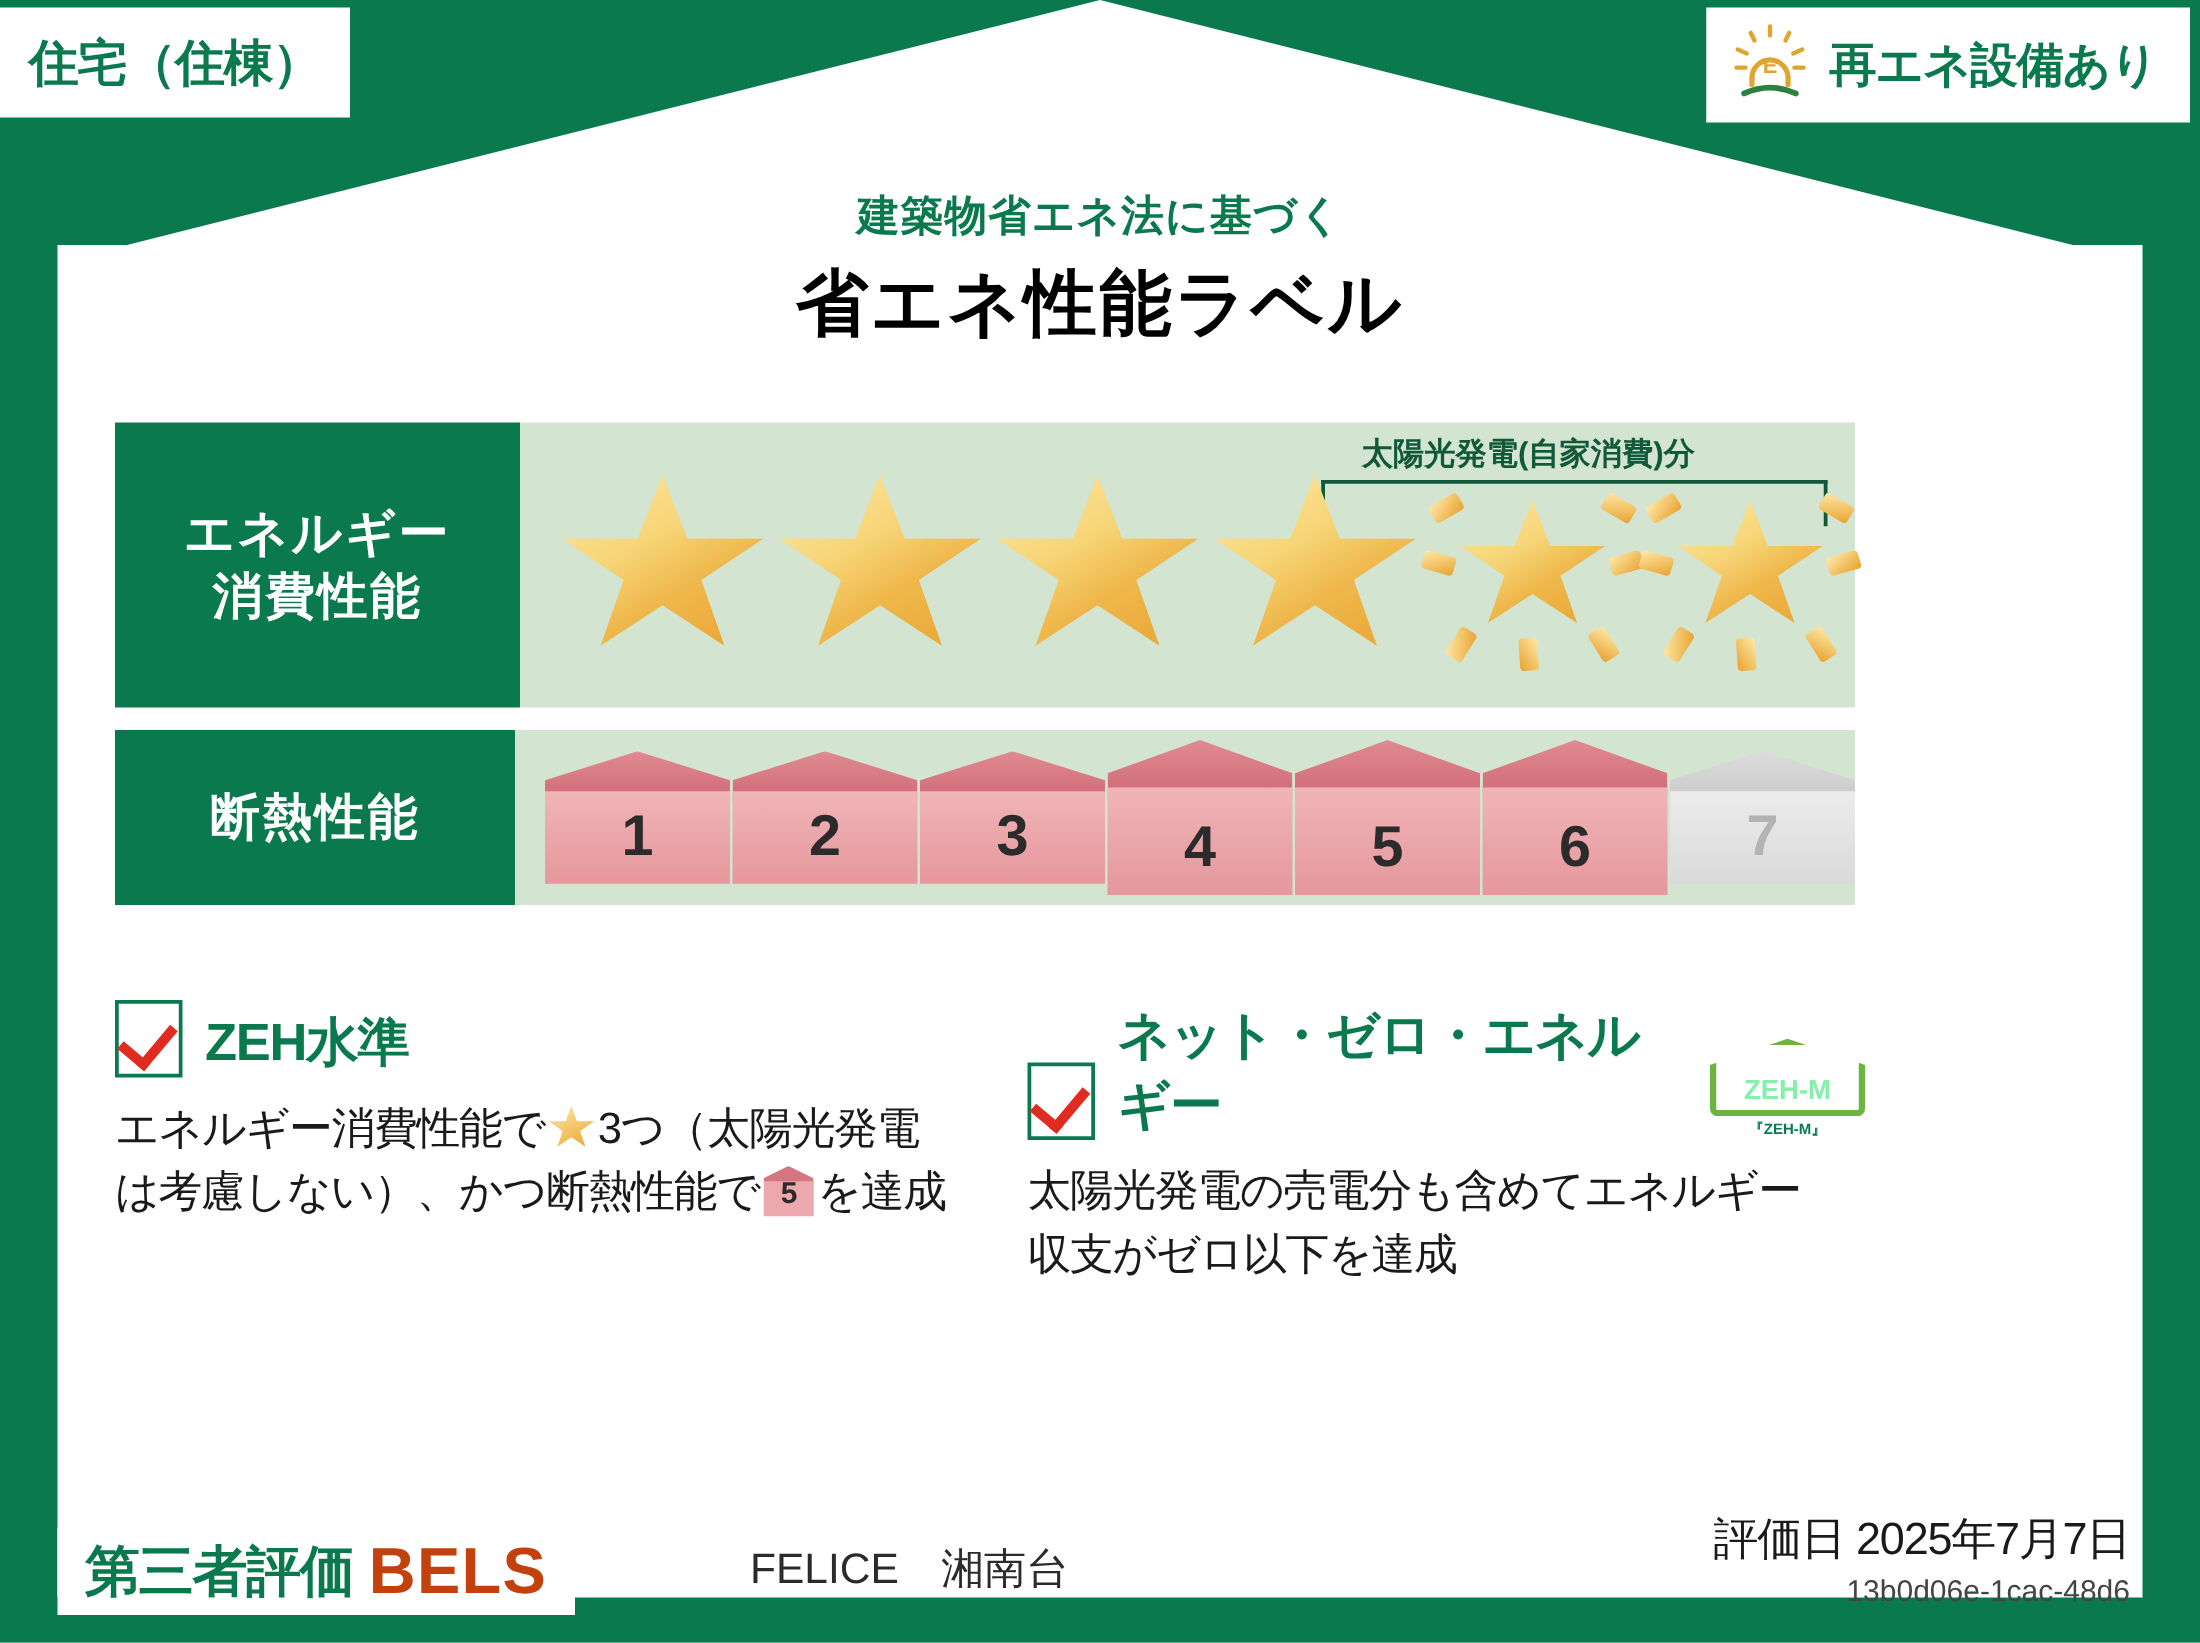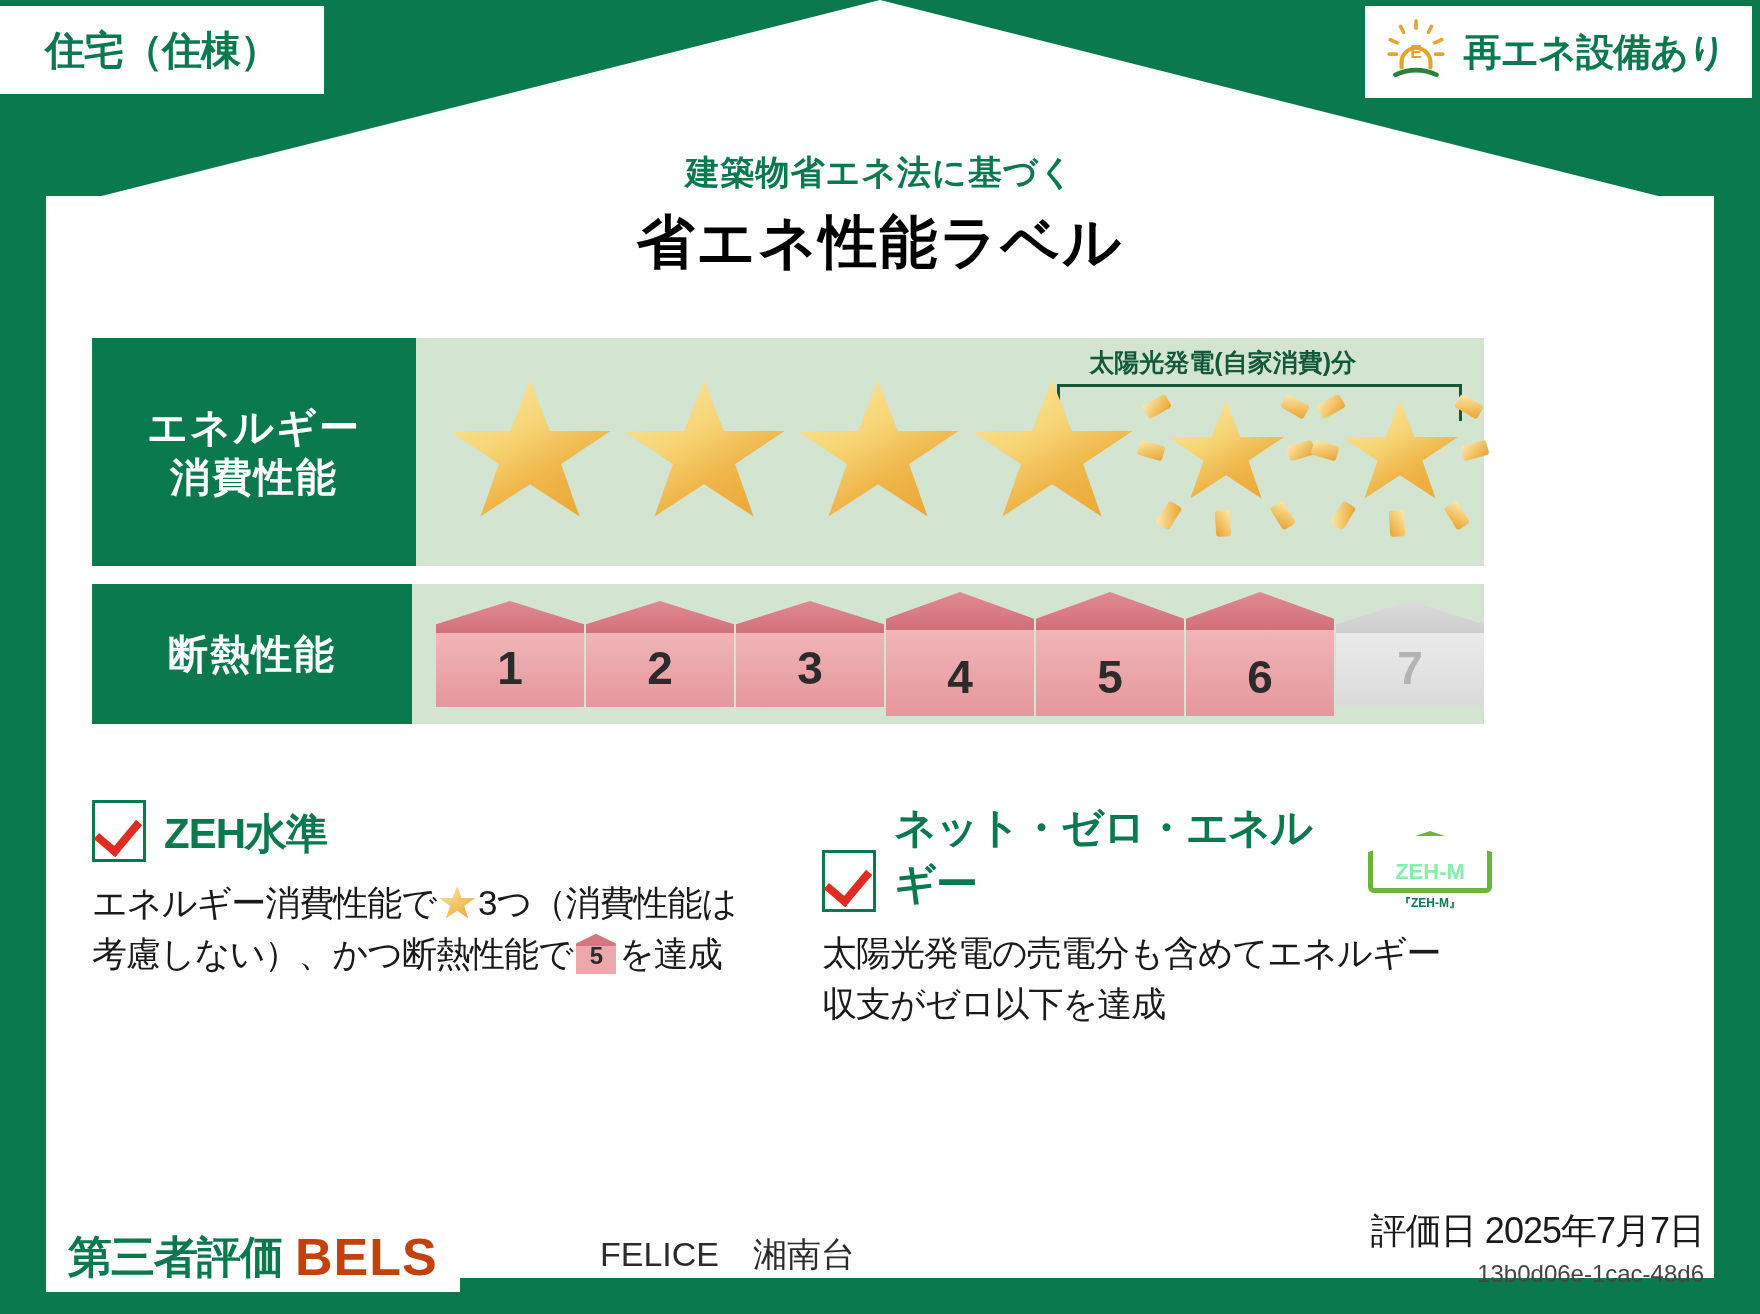--- a/index.html
+++ b/index.html
@@ -15,21 +15,21 @@
     position:absolute;left:46px;right:46px;top:196px;bottom:36px;
     background:#ffffff;
   }
   .roof{
     position:absolute;left:46px;right:46px;top:0;height:210px;
     background:#ffffff;
     clip-path:polygon(0% 100%, 50% 0%, 100% 100%);
   }
   
   .badge-house{
-    position:absolute;left:0;top:6px;width:324px;height:88px;
+    position:absolute;left:0;top:6px;width:280px;height:88px;
     background:#ffffff;display:flex;align-items:center;justify-content:center;
     z-index:5;
   }
   .badge-house span{
     color:#0a7a4e;font-size:40px;font-weight:bold;letter-spacing:-1px;
   }
   .badge-renew{
     position:absolute;right:8px;top:6px;height:92px;
     background:#ffffff;display:flex;align-items:center;gap:14px;
     padding:0 26px 0 18px;z-index:5;
@@ -301,21 +301,21 @@
 </div>
 
 <div class="checks">
 
   <div class="check-col">
     <div class="check-head">
       <div class="check-box"></div>
       <div class="check-title">ZEH水準</div>
     </div>
     <div class="check-desc">
-      <span>エネルギー消費性能で</span><span class="inline-star"></span><span>3つ（消費性能</span><span>は考慮しない）、かつ断熱性能で</span><span class="inline-house"><span class="r"></span><span class="w"></span><span class="n">5</span></span><span>を達成</span>
+      <span>エネルギー消費性能で</span><span class="inline-star"></span><span>3つ（太陽光発電</span><span>は考慮しない）、かつ断熱性能で</span><span class="inline-house"><span class="r"></span><span class="w"></span><span class="n">5</span></span><span>を達成</span>
     </div>
   </div>
 
   <div class="check-col">
     <div class="check-head">
       <div class="check-box"></div>
       <div class="check-title">ネット・ゼロ・エネルギー</div>
       <div class="zehm-logo">
         <div class="zehm-mark">
           <div class="hs"></div>

